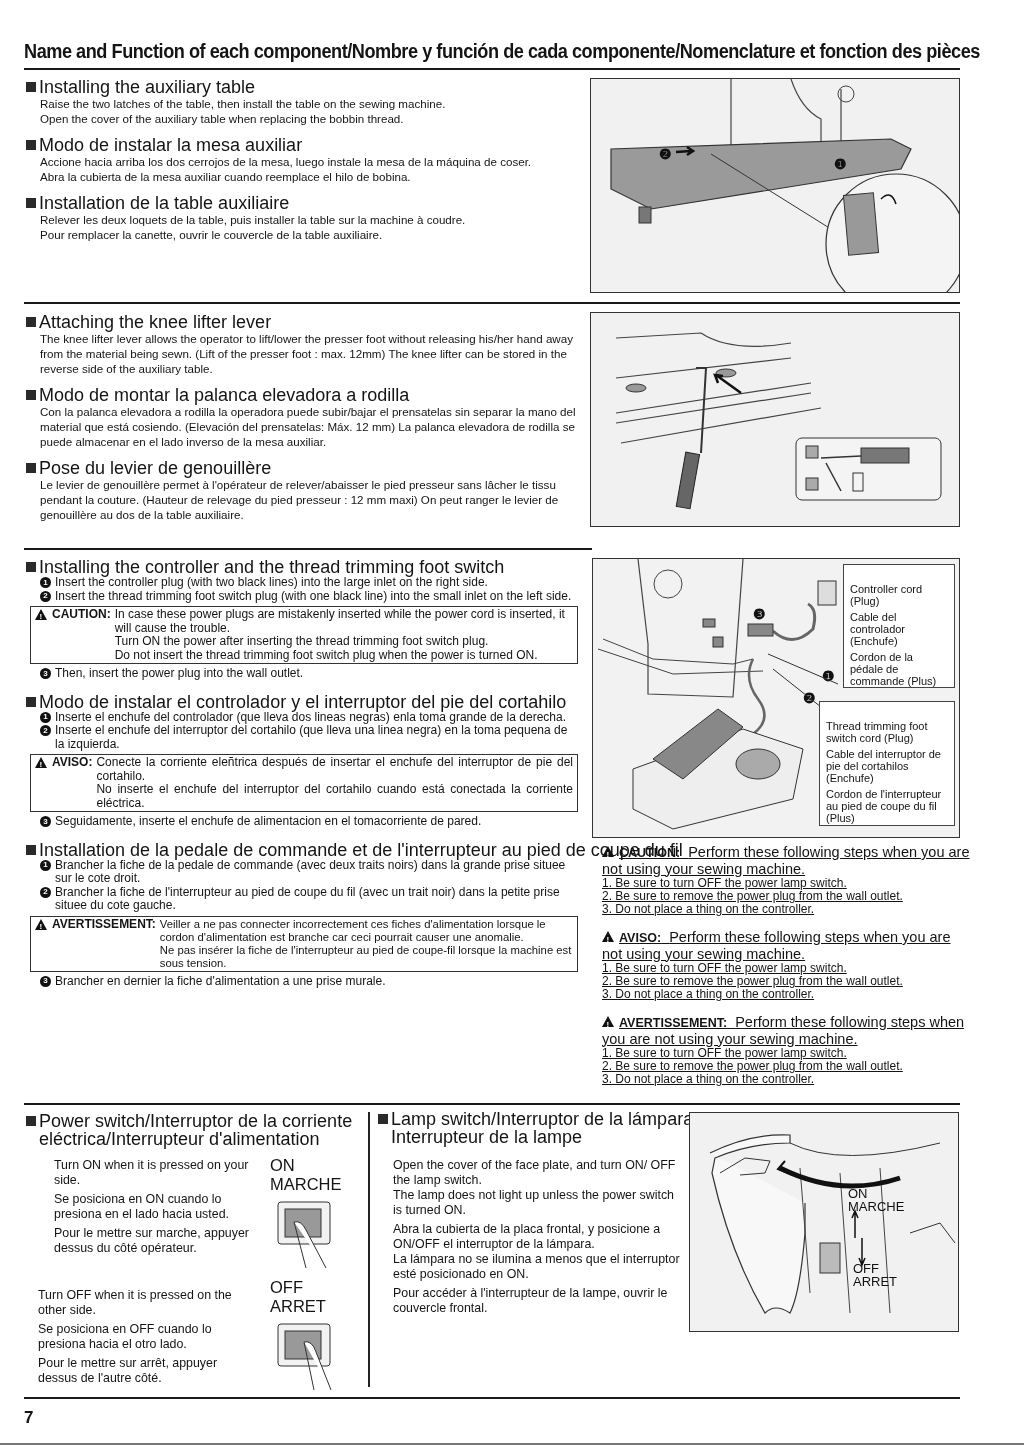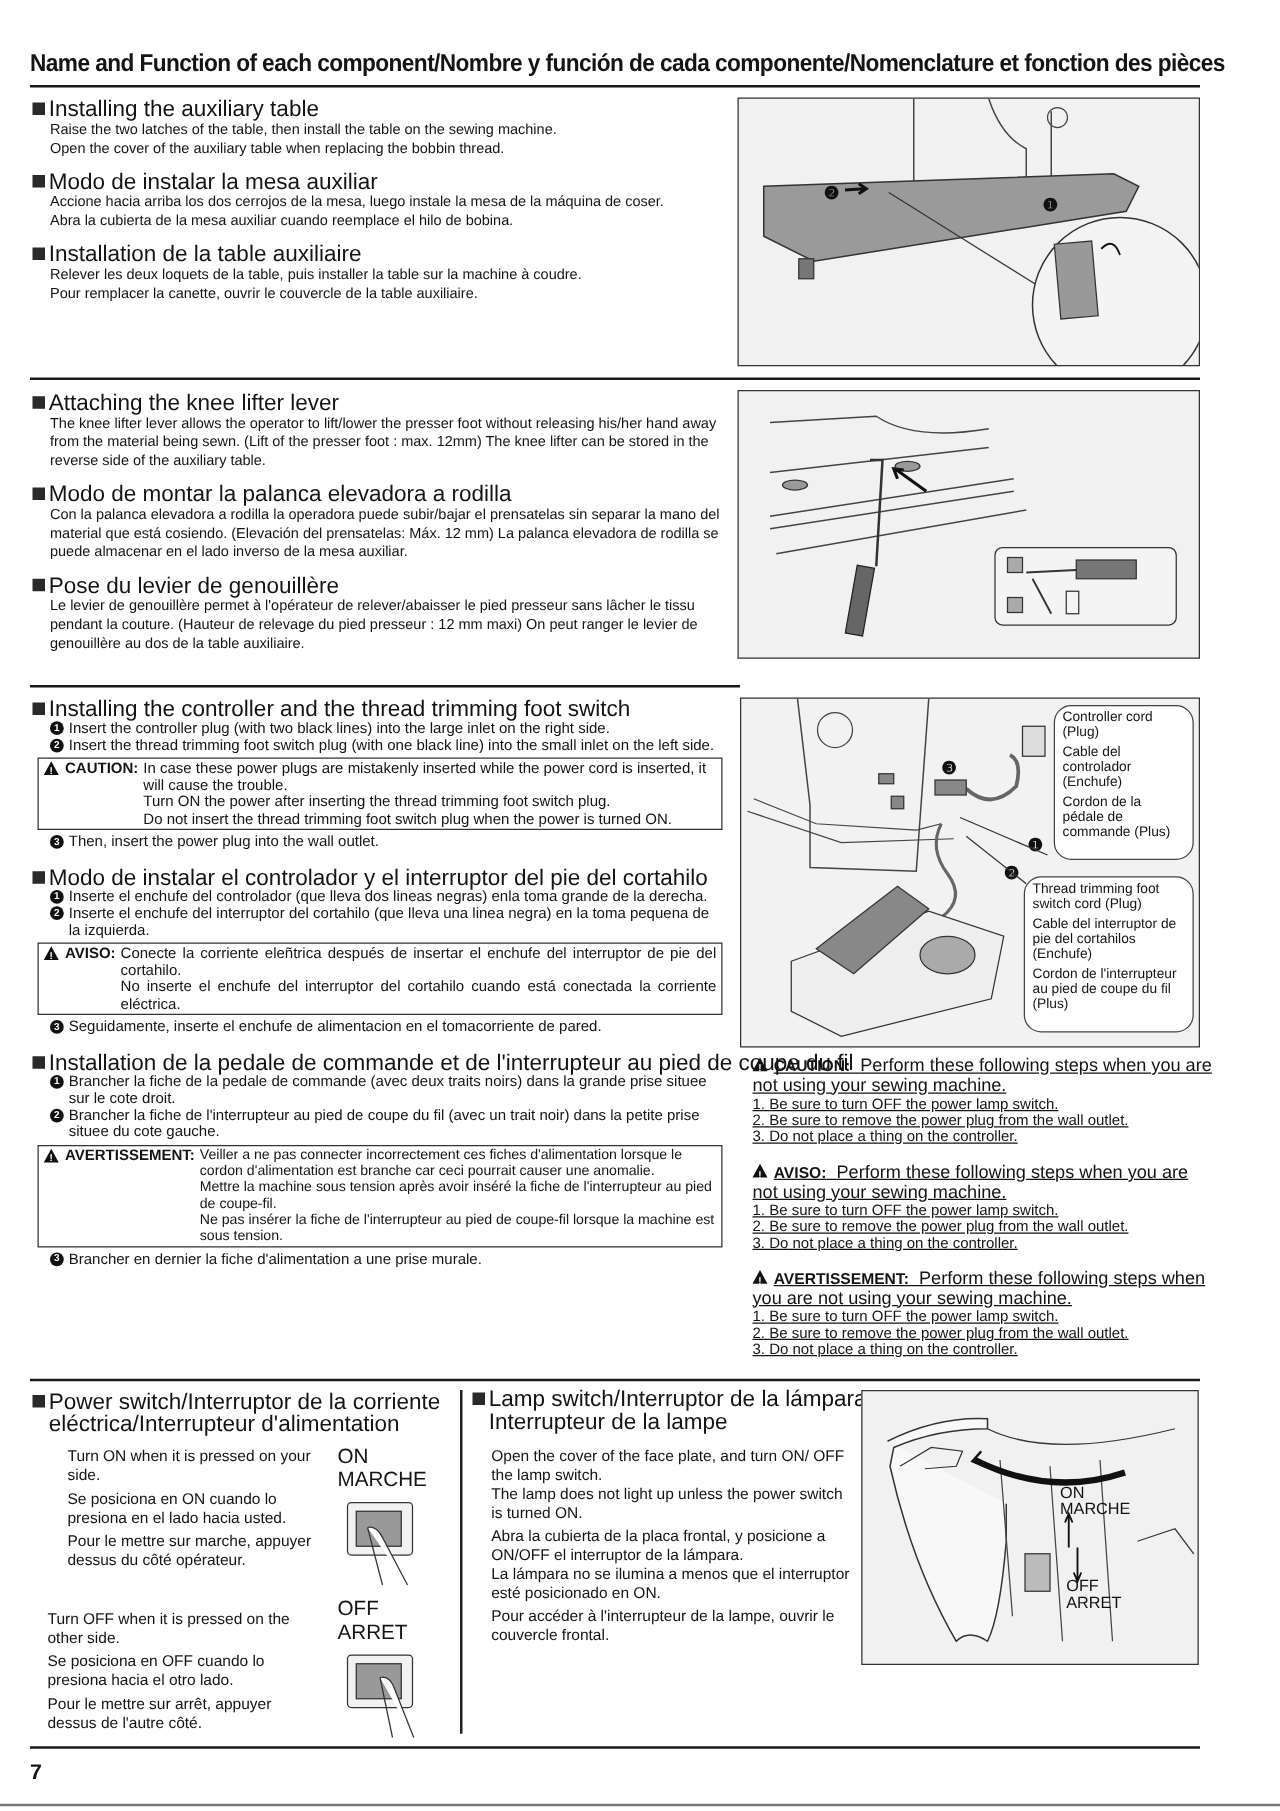--- a/index.html
+++ b/index.html
@@ -23,21 +23,21 @@
     .num { display: inline-flex; width: 11px; height: 11px; border-radius: 50%; background: #111; color: #fff; font-size: 8px; font-weight: bold; align-items: center; justify-content: center; margin-right: 4px; margin-top: 1px; flex: none; }
     .step .t { flex: 1; }
 
     .warnbox { border: 1.3px solid #333; margin: 3px 0 3px 4px; padding: 1px 4px 1px 4px; display: flex; font-size: 12px; line-height: 13.5px; }
     .warnlabel { font-weight: bold; white-space: nowrap; margin-right: 4px; display: flex; align-items: flex-start; }
     .tri { display: inline-block; width: 0; height: 0; border-left: 6px solid transparent; border-right: 6px solid transparent; border-bottom: 11px solid #111; margin-right: 5px; margin-top: 1px; position: relative; }
     .tri::after { content: "!"; position: absolute; left: -1.5px; top: 1px; color: #fff; font-size: 8px; font-weight: bold; }
     .warntext p { margin: 0; }
     .justify { text-align: justify; }
 
-    .legend-box { position: absolute; border: 1.2px solid #444; border-radius: 14px; background: #fff; font-size: 11px; line-height: 12px; padding: 3px 6px; }
+    .legend-box { position: absolute; border: 1.2px solid #444; border-radius: 0; background: #fff; font-size: 11px; line-height: 12px; padding: 18px 6px; }
     .legend-box p { margin-bottom: 4px; }
 
     .caution-r { font-size: 12px; line-height: 13px; }
     .caution-r .headline { font-size: 14.5px; line-height: 15.5px; }
     .caution-r .lbl { font-weight: bold; font-size: 12.5px; }
 
     .sw-label { font-size: 16.5px; line-height: 19px; }
     .small-s { font-size: 12.4px; line-height: 15px; }
     .small-s p { margin-bottom: 4px; }
   </style>
@@ -231,21 +231,20 @@
           <span class="t">Brancher la fiche de l'interrupteur au pied de coupe du fil (avec un trait noir) dans la petite prise situee du cote gauche.</span>
         </div>
     </div>
     <div class="warnbox" style="font-size:11.3px; line-height:13px;">
       <span class="warnlabel" style="font-size:12px;">
           <span class="tri"></span>
           <span>AVERTISSEMENT:</span>
         </span>
       <div class="warntext">
         <p>Veiller a ne pas connecter incorrectement ces fiches d'alimentation lorsque le cordon d'alimentation est branche car ceci pourrait causer une anomalie.</p>
-        <p>Mettre la machine sous tension après avoir inséré la fiche de l'interrupteur au pied de coupe-fil.</p>
         <p>Ne pas insérer la fiche de l'interrupteur au pied de coupe-fil lorsque la machine est sous tension.</p>
       </div>
     </div>
     <div class="steps">
       <div class="step">
           <span class="num">3</span>
           <span class="t">Brancher en dernier la fiche d'alimentation a une prise murale.</span>
         </div>
     </div>
   </div>

